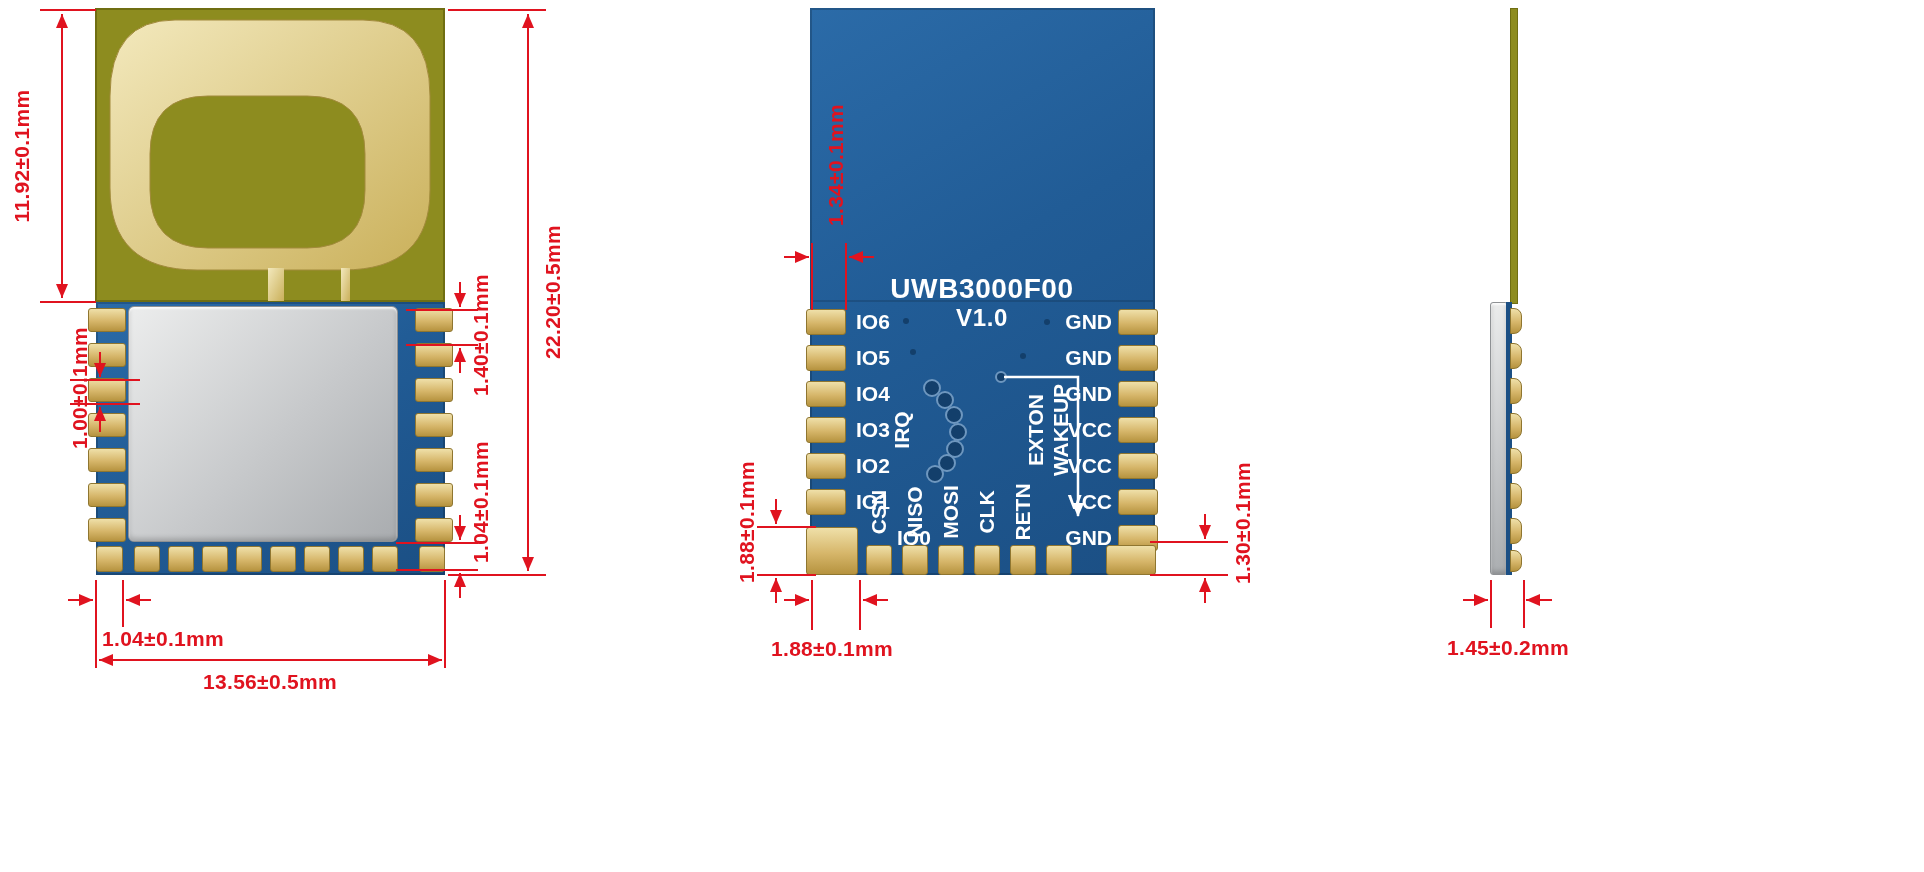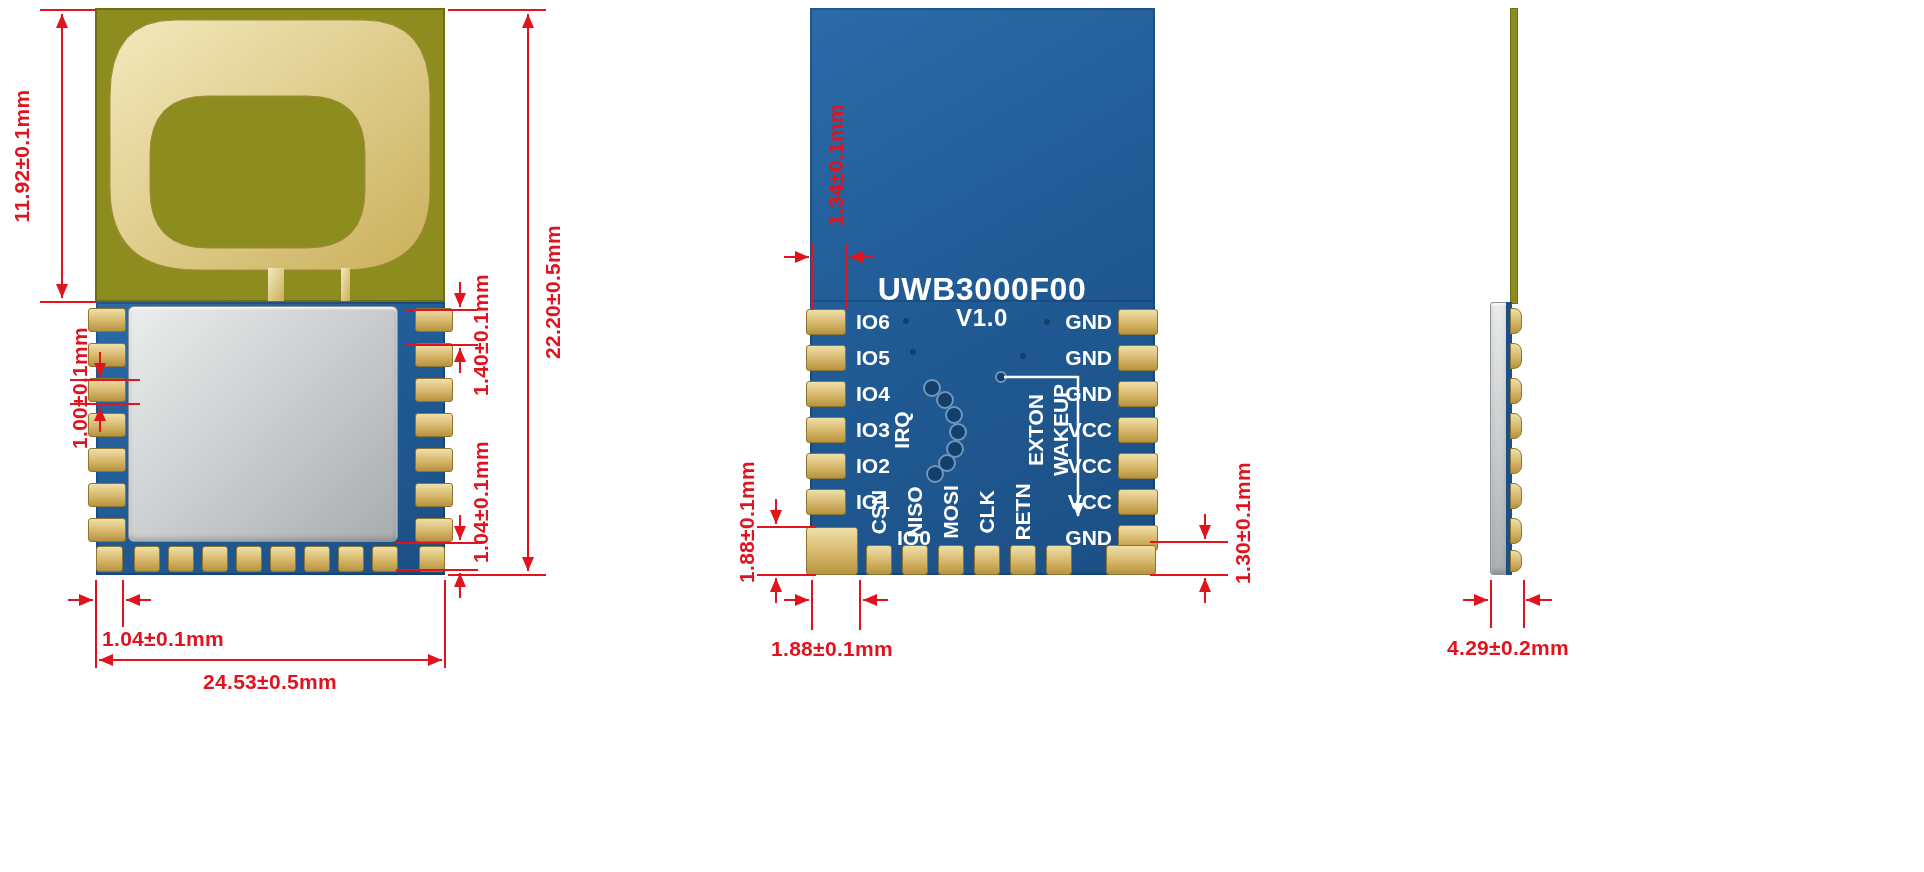--- a/index.html
+++ b/index.html
@@ -208,30 +208,30 @@
       <line x1="1552" y1="600" x2="1526" y2="600" marker-end="url(#ar)"></line>
     </g>
   </svg>
 
   <div class="dim v" style="left:22px;top:156px">11.92±0.1mm</div>
   <div class="dim v" style="left:80px;top:388px">1.00±0.1mm</div>
   <div class="dim v" style="left:481px;top:335px">1.40±0.1mm</div>
   <div class="dim v" style="left:553px;top:292px">22.20±0.5mm</div>
   <div class="dim v" style="left:481px;top:502px">1.04±0.1mm</div>
   <div class="dim" style="left:163px;top:639px">1.04±0.1mm</div>
-  <div class="dim" style="left:270px;top:682px">24.53±0.5mm</div>
+  <div class="dim" style="left:270px;top:682px">13.56±0.5mm</div>
 
   <div class="dim v" style="left:836px;top:165px">1.34±0.1mm</div>
   <div class="dim v" style="left:747px;top:522px">1.88±0.1mm</div>
   <div class="dim" style="left:832px;top:649px">1.88±0.1mm</div>
   <div class="dim v" style="left:1243px;top:523px">1.30±0.1mm</div>
 
-  <div class="dim" style="left:1508px;top:648px">4.29±0.2mm</div>
-
-  <div class="title" style="left:982px;top:289px;font-size:32px">UWB3000F00</div>
+  <div class="dim" style="left:1508px;top:648px">1.45±0.2mm</div>
+
+  <div class="title" style="left:982px;top:289px;font-size:28px">UWB3000F00</div>
   <div class="title" style="left:982px;top:318px;font-size:24px">V1.0</div>
 
   <div class="pin l" style="left:856px;top:322px">IO6</div>
   <div class="pin l" style="left:856px;top:358px">IO5</div>
   <div class="pin l" style="left:856px;top:394px">IO4</div>
   <div class="pin l" style="left:856px;top:430px">IO3</div>
   <div class="pin l" style="left:856px;top:466px">IO2</div>
   <div class="pin l" style="left:856px;top:502px">IO1</div>
   <div class="pin l" style="left:897px;top:538px">IO0</div>
 

